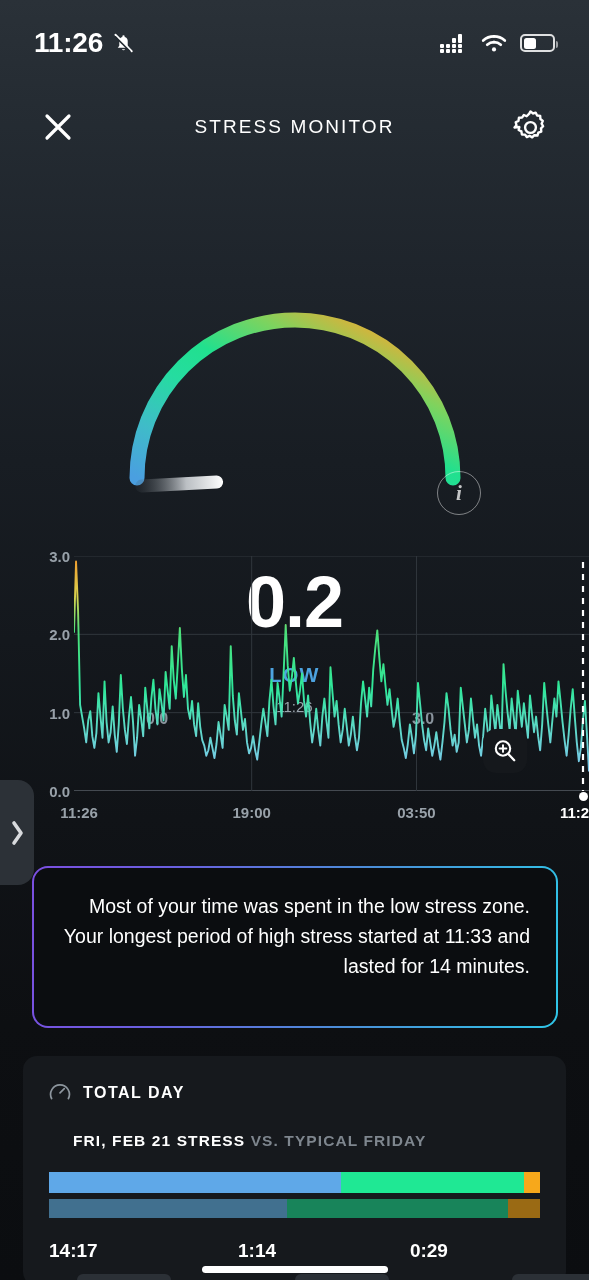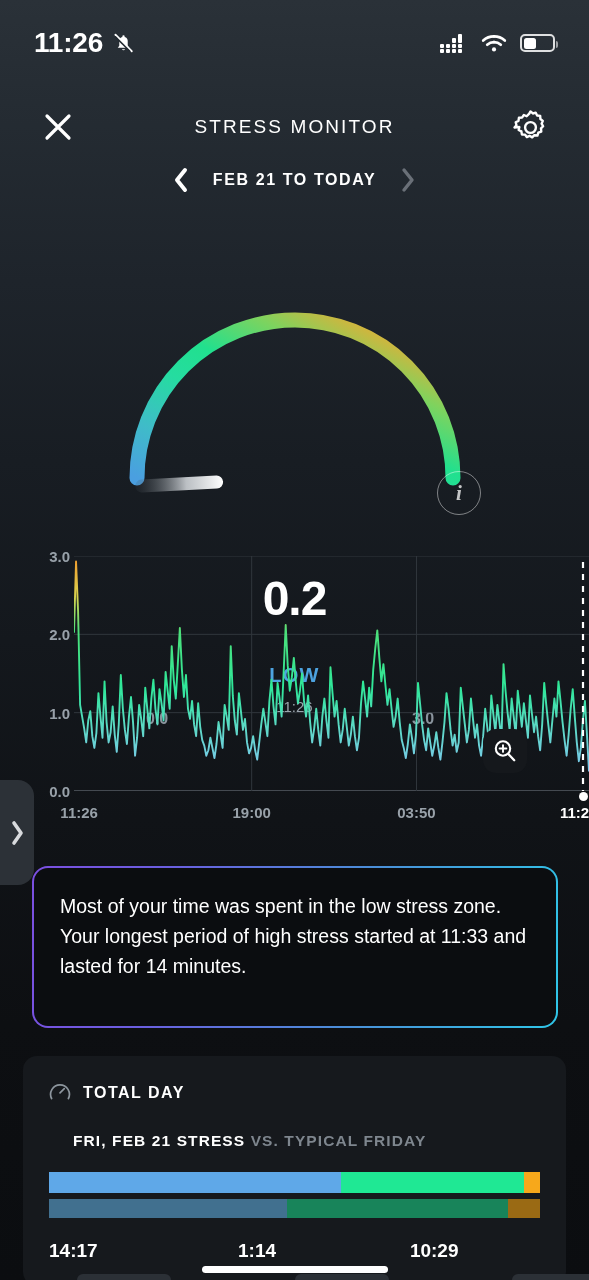--- a/index.html
+++ b/index.html
@@ -53,21 +53,21 @@
   .gauge-wrap { position:absolute; top:228px; left:0; right:0; height:290px; }
   .gauge-svg { position:absolute; left:50%; transform:translateX(-50%); top:0; }
   .info-btn {
     position:absolute; left:437px; top:243px; width:44px; height:44px;
     border-radius:50%; border:1.6px solid rgba(255,255,255,.45);
     display:flex; align-items:center; justify-content:center; cursor:pointer;
   }
   .info-btn span { font-family:"Liberation Serif", serif; font-style:italic; font-size:21px; color:rgba(255,255,255,.75); font-weight:700; }
   .gauge-value {
     position:absolute; top:338px; left:0; right:0; text-align:center;
-    font-size:48px; font-weight:700; letter-spacing:-1px; line-height:1; color:#fff;margin-top:9px;
+    font-size:72px; font-weight:700; letter-spacing:-1px; line-height:1; color:#fff;
   }
   .gauge-state {
     position:absolute; top:436px; left:0; right:0; text-align:center;
     font-size:20px; font-weight:700; letter-spacing:1.3px; color:#4da3e0;
   }
   .gauge-time {
     position:absolute; top:470px; left:0; right:0; text-align:center;
     font-size:15px; color:#9aa4ad; font-weight:400;
   }
   .gauge-min { position:absolute; top:482px; left:146px; font-size:16px; color:#8a949d; font-weight:700; }
@@ -91,20 +91,21 @@
     position:absolute; left:0; top:780px; width:34px; height:105px;
     background:#2c3137; border-radius:0 16px 16px 0;
     display:flex; align-items:center; justify-content:center; cursor:pointer;
   }
 
   
   .insight {
     position:absolute; left:32px; top:866px; width:526px; height:162px;
     border-radius:16px; padding:2px;
     background:linear-gradient(100deg,#7b4fe0 0%,#6a5fe0 25%,#4a8fd8 62%,#2fc6e8 100%);
+    text-align:right;
   }
   .insight-inner {
     width:100%; height:100%; border-radius:14px; background:#0b0d10;
     padding:23px 26px 0 26px;
   }
   .insight-text { font-size:19.5px; line-height:30px; color:#fff; font-weight:400; }
   .insight-link { font-size:19.5px; line-height:30px; color:#5b9fe0; font-weight:400; cursor:pointer; }
 
   
   .totalday {
@@ -179,33 +180,20 @@
     </div>
     <div class="nav-title">STRESS MONITOR</div>
     <div class="gear-btn">
       <svg width="37" height="37" viewBox="0 0 24 24">
         <path d="M12 1.6l1.5 1.3 1.9-.5.9 1.8 2 .3.1 2 1.6 1.2-.8 1.8 1 1.7-1.4 1.4.2 2-1.9.7-.6 1.9-2-.2-1.4 1.4-1.7-1-1.8.8-1.2-1.6-2-.1-.3-2-1.8-.9.5-1.9L1.6 12l1.3-1.5-.5-1.9 1.8-.9.3-2 2-.1L7.7 3.9l1.8.8L11.2 3z" fill="none" stroke="#fff" stroke-width="1.55" stroke-linejoin="round"></path>
         <circle cx="12" cy="12" r="3.5" fill="none" stroke="#fff" stroke-width="1.55"></circle>
       </svg>
     </div>
   </div>
 
-  <div class="daterow">
-    <div class="chev">
-      <svg width="16" height="26" viewBox="0 0 16 26">
-        <path d="M12 3 L4 13 L12 23" stroke="#fff" stroke-width="4" fill="none" stroke-linecap="round" stroke-linejoin="round"></path>
-      </svg>
-    </div>
-    <div class="date-label">FEB 21 TO TODAY</div>
-    <div class="chev">
-      <svg width="16" height="26" viewBox="0 0 16 26">
-        <path d="M4 3 L12 13 L4 23" stroke="#6a7078" stroke-width="3.4" fill="none" stroke-linecap="round" stroke-linejoin="round"></path>
-      </svg>
-    </div>
-  </div>
 
   <div class="gauge-wrap">
     <svg class="gauge-svg" width="360" height="270" viewBox="0 0 360 270">
       <defs>
         <linearGradient id="arcgrad" x1="0" y1="1" x2="1" y2="0" gradientUnits="objectBoundingBox">
           <stop offset="0" stop-color="#4a9fe0"></stop>
           <stop offset="0.18" stop-color="#3fbcc8"></stop>
           <stop offset="0.38" stop-color="#25dca0"></stop>
           <stop offset="0.52" stop-color="#21e08e"></stop>
           <stop offset="0.70" stop-color="#7ed35e"></stop>
@@ -316,21 +304,21 @@
         </div>
       <div class="bar second" id="bar-typical">
           <div class="seg" style="width: 48.5%; background: rgb(65, 112, 143);"></div>
           <div class="seg" style="width: 45%; background: rgb(24, 132, 90);"></div>
           <div class="seg" style="width: 6.5%; background: rgb(154, 106, 20);"></div>
         </div>
     </div>
     <div class="tdvals" id="tdvals">
         <div class="tdval" style="left: 0%;">14:17</div>
         <div class="tdval" style="left: 38.5%;">1:14</div>
-        <div class="tdval" style="left: 73.5%;">10:29</div>
+        <div class="tdval" style="left: 73.5%;">0:29</div>
       </div>
   </div>
 
   <div class="pills" id="pills">
       <div class="pill" style="left: 13%; width: 16%;"></div>
       <div class="pill" style="left: 50%; width: 16%;"></div>
       <div class="pill" style="left: 87%; width: 16%;"></div>
     </div>
 
   <div class="home-ind"></div>

